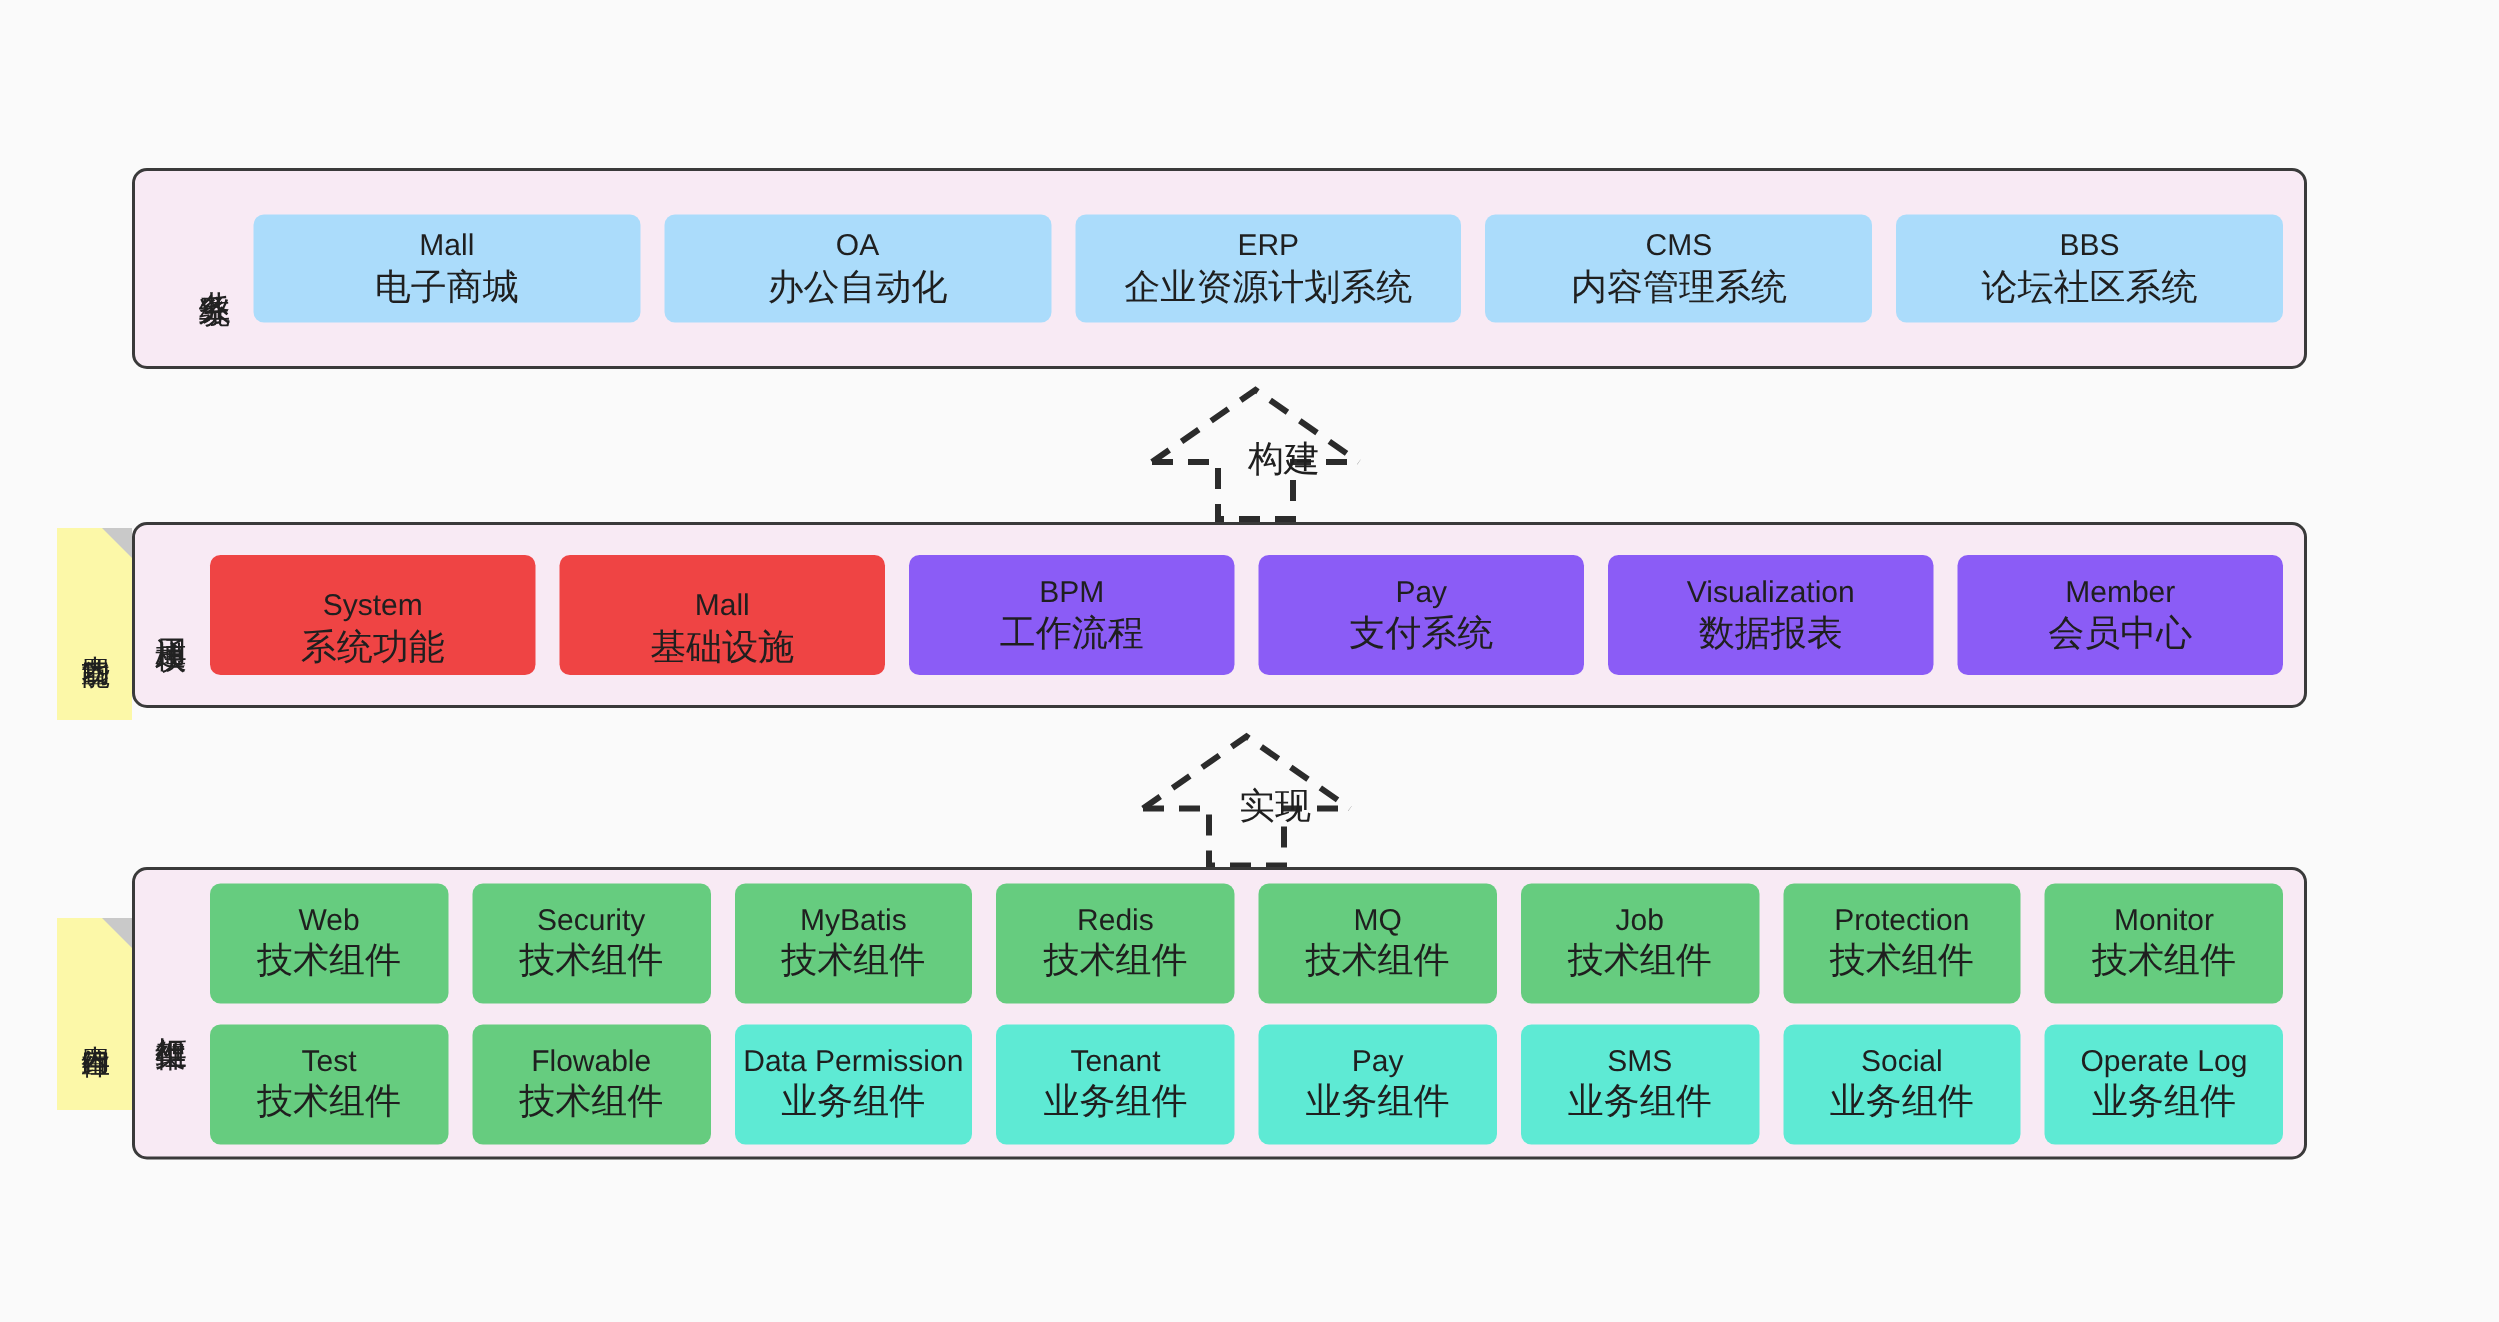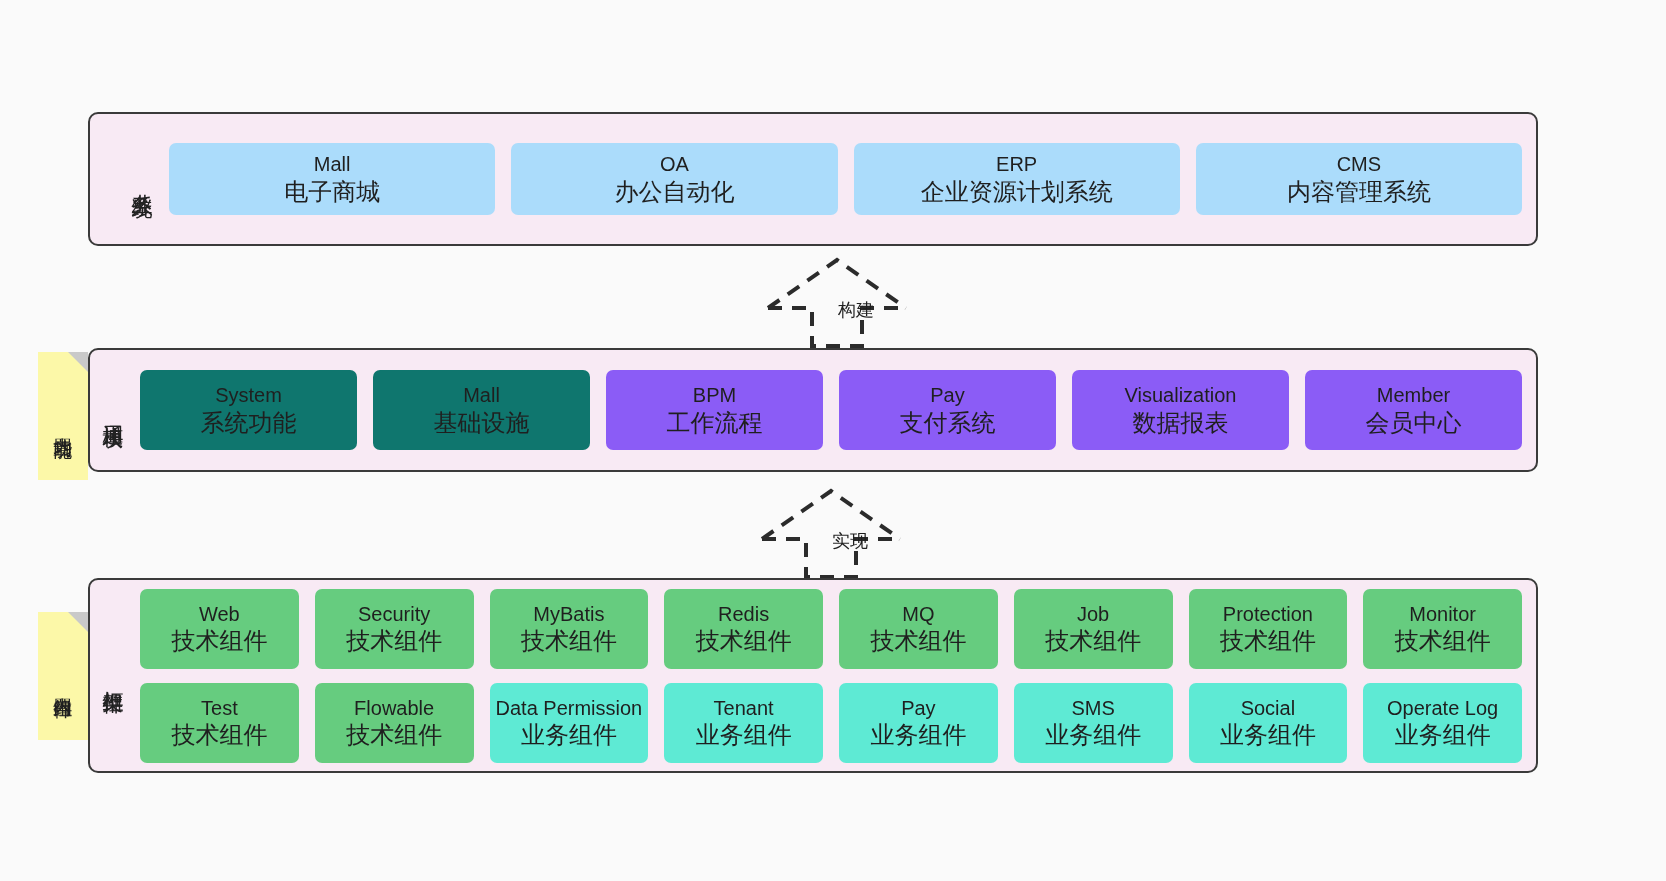--- a/index.html
+++ b/index.html
@@ -74,21 +74,21 @@
   }
   .cell .en {
     font-size: 20px;
   }
   .cell .cn {
     font-size: 24px;
   }
 
   
   .c-blue      { background: #abdcfb; }
-  .c-red       { background: #0f766e; }
+  .c-red       { background: #ef4444; justify-content: flex-end; }
   .c-pink      { background: #8b5cf6; }
   .c-green     { background: #66cc7f; }
   .c-lightgreen{ background: #5eead4; }
 
   
   #band-business   { left: 88px;  top: 112px; width: 1450px; height: 134px; padding-left: 29px; }
   #band-business .cell { height: 72px; }
 
   #band-common     { left: 88px;  top: 348px; width: 1450px; height: 124px; }
   #band-common .cell { height: 80px; }
@@ -135,21 +135,21 @@
   }
   #arrow-build   { left: 762px; top: 256px; }
   #arrow-realize { left: 756px; top: 487px; }
   .arrow-wrap svg { display: block; overflow: visible; }
   .arrow-label {
     position: absolute;
     left: 0;
     right: 0;
     bottom: 26px;
     text-align: center;
-    font-size: 18px;
+    font-size: 24px;
     color: #1f1f1f;
     pointer-events: none;
   }
   #arrow-build .arrow-label   { left: 12px; right: -26px; }
   #arrow-realize .arrow-label { left: 12px; right: -26px; }
 </style>
 </head>
 <body>
 
 <div id="canvas">
@@ -166,20 +166,24 @@
           <span class="en">OA</span>
           <span class="cn">办公自动化</span>
         </div>
         <div class="cell c-blue">
           <span class="en">ERP</span>
           <span class="cn">企业资源计划系统</span>
         </div>
         <div class="cell c-blue">
           <span class="en">CMS</span>
           <span class="cn">内容管理系统</span>
+        </div>
+        <div class="cell c-blue">
+          <span class="en">BBS</span>
+          <span class="cn">论坛社区系统</span>
         </div>
       </div>
     </div>
   </div>
 
   <div class="arrow-wrap" id="arrow-build">
     <svg width="150" height="92" viewBox="0 0 150 92">
       <path d="M 6 52 L 75 4 L 144 52" fill="none" stroke="#2b2b2b" stroke-width="4" stroke-dasharray="14 10" stroke-linecap="butt"></path>
       <path d="M 6 52 L 50 52 L 50 90 L 100 90 L 100 52 L 144 52" fill="none" stroke="#2b2b2b" stroke-width="4" stroke-dasharray="14 10" stroke-linecap="butt"></path>
     </svg>

